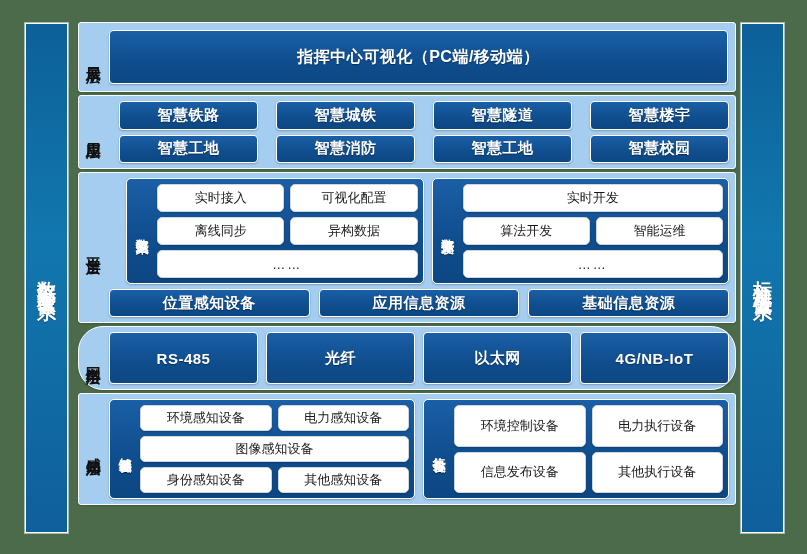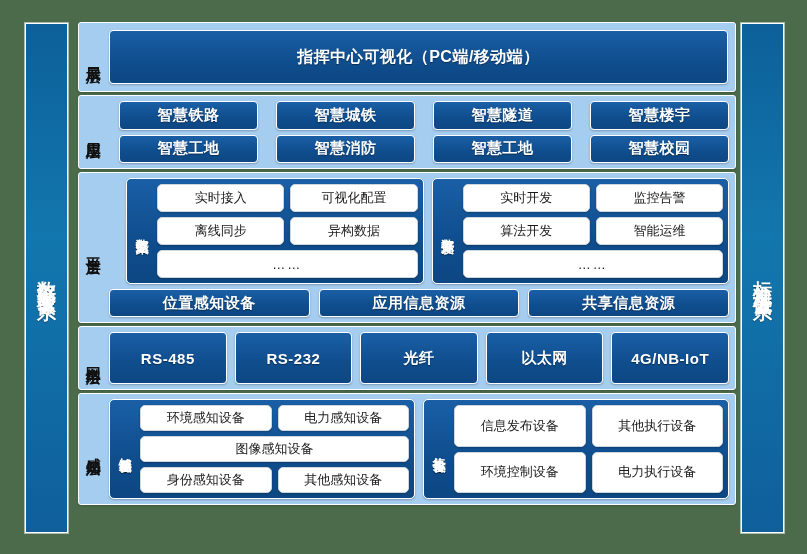--- a/index.html
+++ b/index.html
@@ -118,21 +118,21 @@
     text-shadow:0 1px 1px rgba(0,0,0,.4);
   }
   .pgroup-grid{flex:1;display:flex;flex-direction:column;gap:5px;}
   .pg-row{flex:1;display:flex;gap:6px;}
   .pg-row .wchip{flex:1;}
   .pg-row.full .wchip{flex:1;letter-spacing:2px;}
   #platform-bottom{flex:1;display:flex;gap:9px;align-items:stretch;}
   #platform-bottom .chip{flex:1;}
 
   
-  #band-network{height:62px;}
+  #band-network{height:62px;border-radius:25px;}
   #net-row{flex:1;display:flex;gap:8px;}
   #net-row .chip{flex:1;}
 
   
   #band-sense{height:110px;}
   #sense-row{flex:1;display:flex;gap:8px;}
   .sgroup{
     flex:1;
     background:linear-gradient(180deg,#1a5fa6 0%,#0f4d8d 60%,#0d4783 100%);
     border:1px solid #ffffff;
@@ -213,49 +213,47 @@
                 <div class="wchip">……</div>
               </div>
             </div>
           </div>
 
           <div class="pgroup">
             <div class="pgroup-label">数据开发</div>
             <div class="pgroup-grid">
               <div class="pg-row">
                 <div class="wchip">实时开发</div>
-                <div class="wchip">监控告警</div>
               </div>
               <div class="pg-row">
                 <div class="wchip">算法开发</div>
                 <div class="wchip">智能运维</div>
               </div>
               <div class="pg-row full">
                 <div class="wchip">……</div>
               </div>
             </div>
           </div>
 
         </div>
 
         <div id="platform-bottom">
           <div class="chip">位置感知设备</div>
           <div class="chip">应用信息资源</div>
-          <div class="chip">共享信息资源</div>
+          <div class="chip">基础信息资源</div>
         </div>
 
       </div>
     </div>
 
     <div class="band" id="band-network">
       <div class="band-label">网络层</div>
       <div class="band-body">
         <div id="net-row">
           <div class="chip">RS-485</div>
-          <div class="chip">RS-232</div>
           <div class="chip">光纤</div>
           <div class="chip">以太网</div>
           <div class="chip">4G/NB-IoT</div>
         </div>
       </div>
     </div>
 
     <div class="band" id="band-sense">
       <div class="band-label">感知层</div>
       <div class="band-body">
@@ -275,27 +273,27 @@
                 <div class="wchip">身份感知设备</div>
                 <div class="wchip">其他感知设备</div>
               </div>
             </div>
           </div>
 
           <div class="sgroup">
             <div class="sgroup-label">执行设备</div>
             <div class="sgroup-grid">
               <div class="sg-row">
+                <div class="wchip">环境控制设备</div>
+                <div class="wchip">电力执行设备</div>
+              </div>
+              <div class="sg-row">
                 <div class="wchip">信息发布设备</div>
                 <div class="wchip">其他执行设备</div>
               </div>
-              <div class="sg-row">
-                <div class="wchip">环境控制设备</div>
-                <div class="wchip">电力执行设备</div>
-              </div>
             </div>
           </div>
 
         </div>
       </div>
     </div>
 
   </div>
 </div>
 

